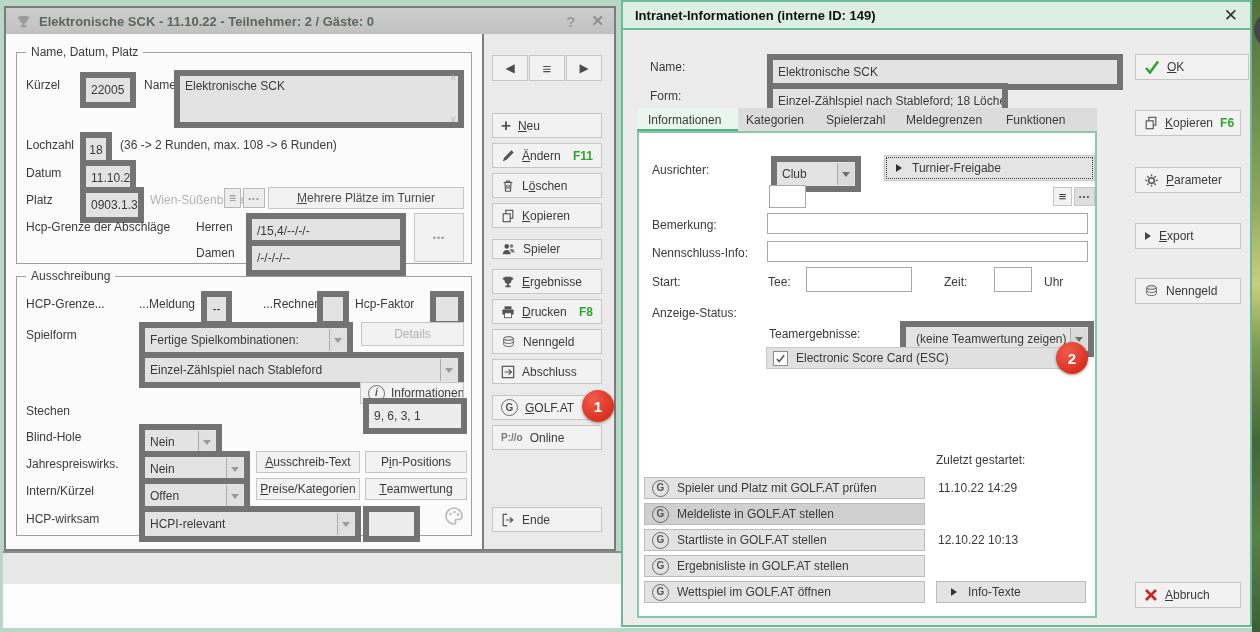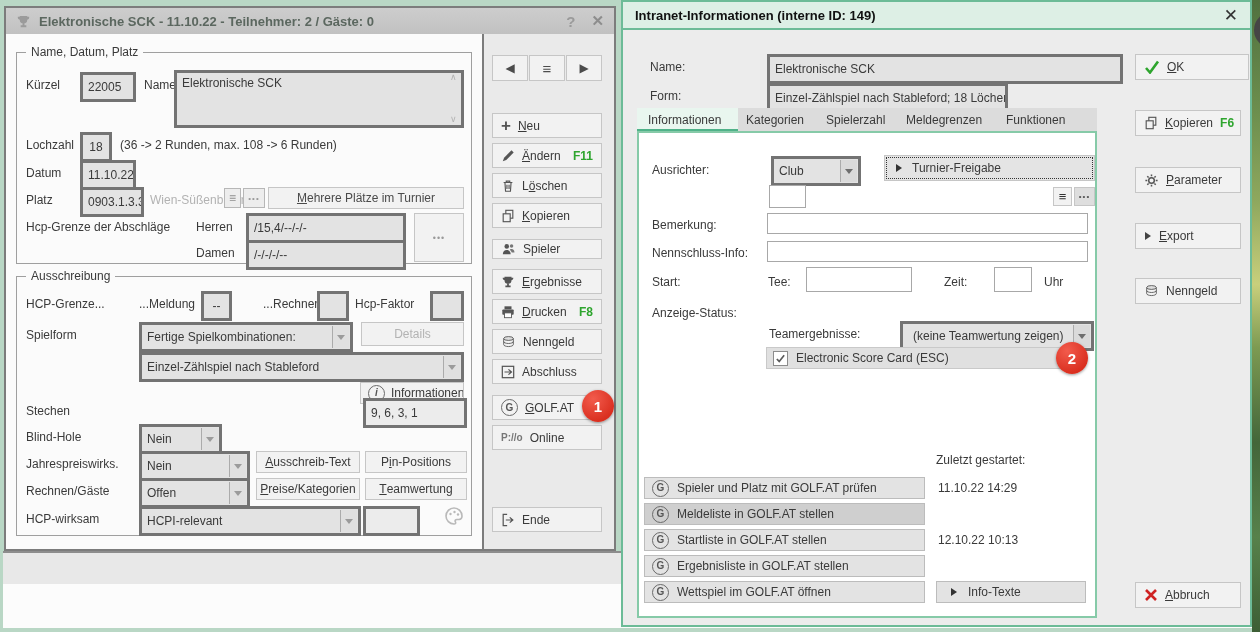--- a/index.html
+++ b/index.html
@@ -1,21 +1,21 @@
 <!DOCTYPE html>
 <html><head>
 <meta charset="utf-8">
 <style>
   html,body{margin:0;padding:0}
   #screen{position:relative;width:1260px;height:632px;background:#b9d7c5;overflow:hidden;
           font-family:"Liberation Sans",sans-serif;font-size:12px;color:#3a3a3a;cursor:default}
   .abs{position:absolute;box-sizing:border-box}
   .lbl{white-space:nowrap;line-height:14px}
   .dis{color:#b2b2b2}
-  .inp{background:#e3e3e3;border:3px solid #737373;display:flex;align-items:center;
+  .inp{background:#e3e3e3;border:6px solid #737373;display:flex;align-items:center;
        padding:12px 5px;white-space:nowrap;overflow:hidden}
   .winp{background:#fff;border:1px solid #a8a8a8}
   .btn{background:#f2f2f2;border:1px solid #c6c6c6;display:flex;align-items:center;
        white-space:nowrap;overflow:hidden}
   .ctr{justify-content:center}
   .sb{padding:0 8px;gap:7px}
   .gbtn{background:#ededed;border:1px solid #b7b7b7}
   .dd{position:absolute;top:1px;right:1px;bottom:1px;width:16px;background:#dadada;
       border-left:1px solid #ababab;display:flex;align-items:center;justify-content:center}
   .tri{width:0;height:0;border-left:4px solid transparent;border-right:4px solid transparent;
@@ -136,21 +136,21 @@
   <div class="abs lbl" style="left:26px;top:457px">Jahrespreiswirks.</div>
   <div class="abs inp" style="left:139px;top:451px;width:111px;height:22px">
     <span>Nein</span>
     <span class="dd" style="background:#e0e0e0">
         <span class="tri lt"></span>
       </span>
   </div>
   <div class="abs btn ctr" style="left:256px;top:451px;width:104px;height:22px"><u>A</u>usschreib-Text</div>
   <div class="abs btn ctr" style="left:365px;top:451px;width:102px;height:22px">P<u>i</u>n-Positions</div>
 
-  <div class="abs lbl" style="left:26px;top:484px">Rechnen/Gäste</div>
+  <div class="abs lbl" style="left:26px;top:484px">Intern/Kürzel</div>
   <div class="abs inp" style="left:139px;top:478px;width:111px;height:22px">
     <span>Offen</span>
     <span class="dd" style="background:#e0e0e0">
         <span class="tri lt"></span>
       </span>
   </div>
   <div class="abs btn ctr" style="left:256px;top:478px;width:104px;height:22px"><u>P</u>reise/Kategorien</div>
   <div class="abs btn ctr" style="left:365px;top:478px;width:102px;height:22px"><u>T</u>eamwertung</div>
 
   <div class="abs lbl" style="left:26px;top:512px">HCP-wirksam</div>

